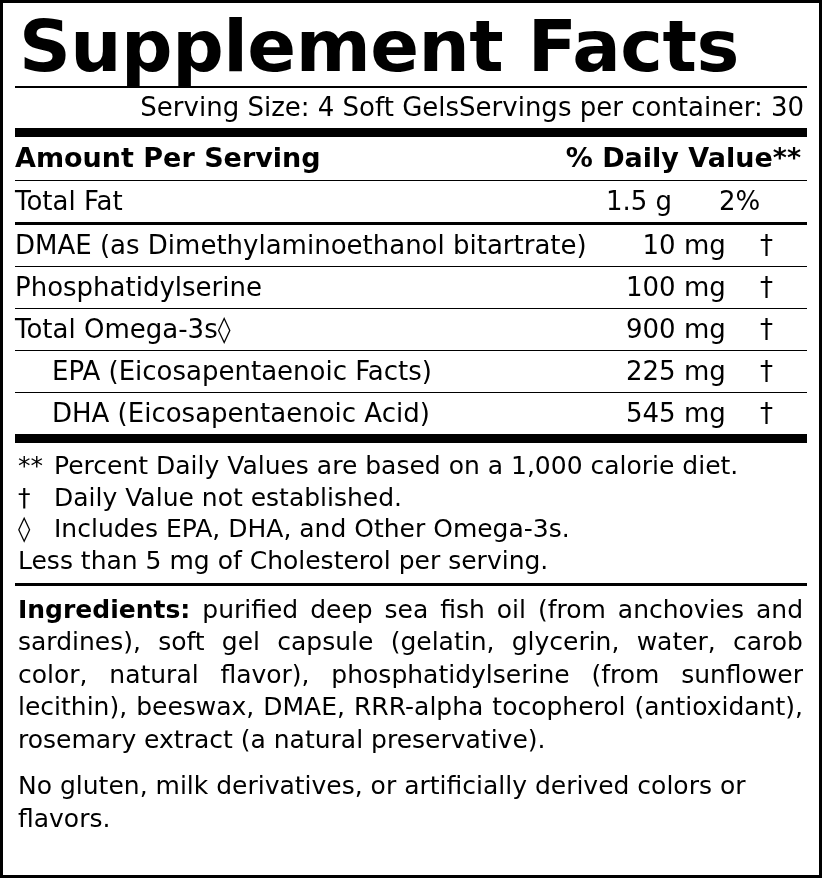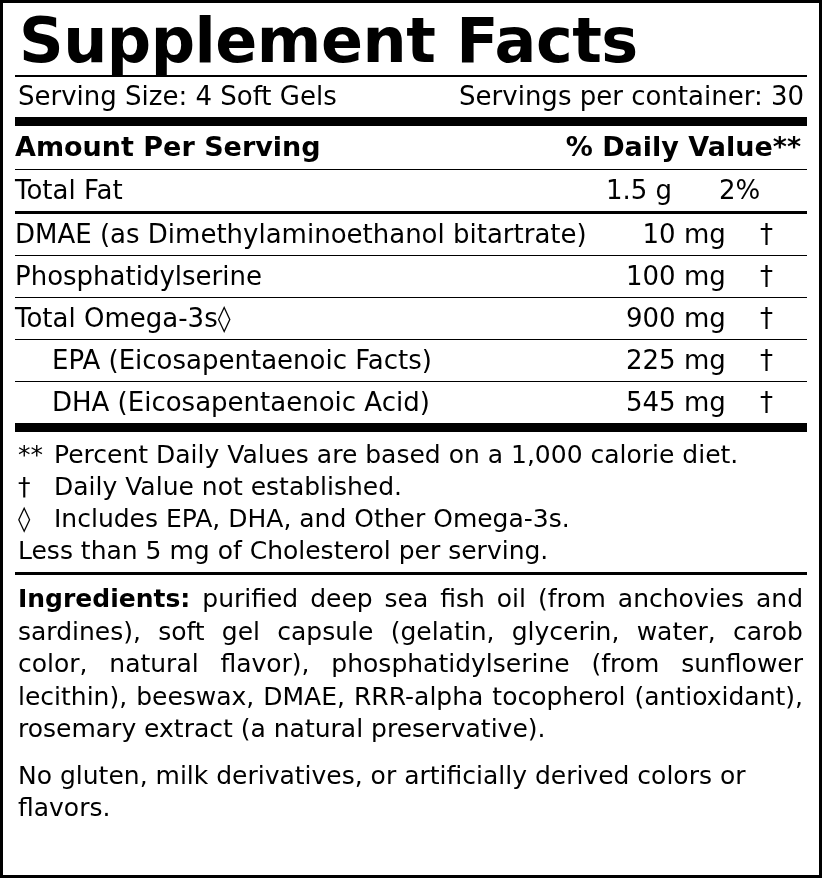--- a/index.html
+++ b/index.html
@@ -18,21 +18,21 @@
     position: relative;
     box-sizing: border-box;
     width: 822px;
     height: 878px;
     padding: 4px 12px 0 12px;
     border: 3px solid #000;
     background: #fff;
   }
   
   .title {
-    font-size: 62px;
+    font-size: 72px;
     font-weight: 700;
     letter-spacing: -0.5px;
     line-height: 1.04;
     margin: 2px 0 2px 4px;
     white-space: nowrap;
   }
   
   .rule-thin {
     height: 2px;
     background: #000;
@@ -44,21 +44,21 @@
     margin: 0;
   }
   .rule-thick {
     height: 9px;
     background: #000;
     margin: 0;
   }
   
   .serving-row {
     display: flex;
-    justify-content: space-between;
+    justify-content: flex-end;
     align-items: baseline;
     font-size: 26px;
     padding: 4px 3px 6px 3px;
   }
   
   table.facts {
     width: 100%;
     border-collapse: collapse;
     font-size: 26px;
   }

